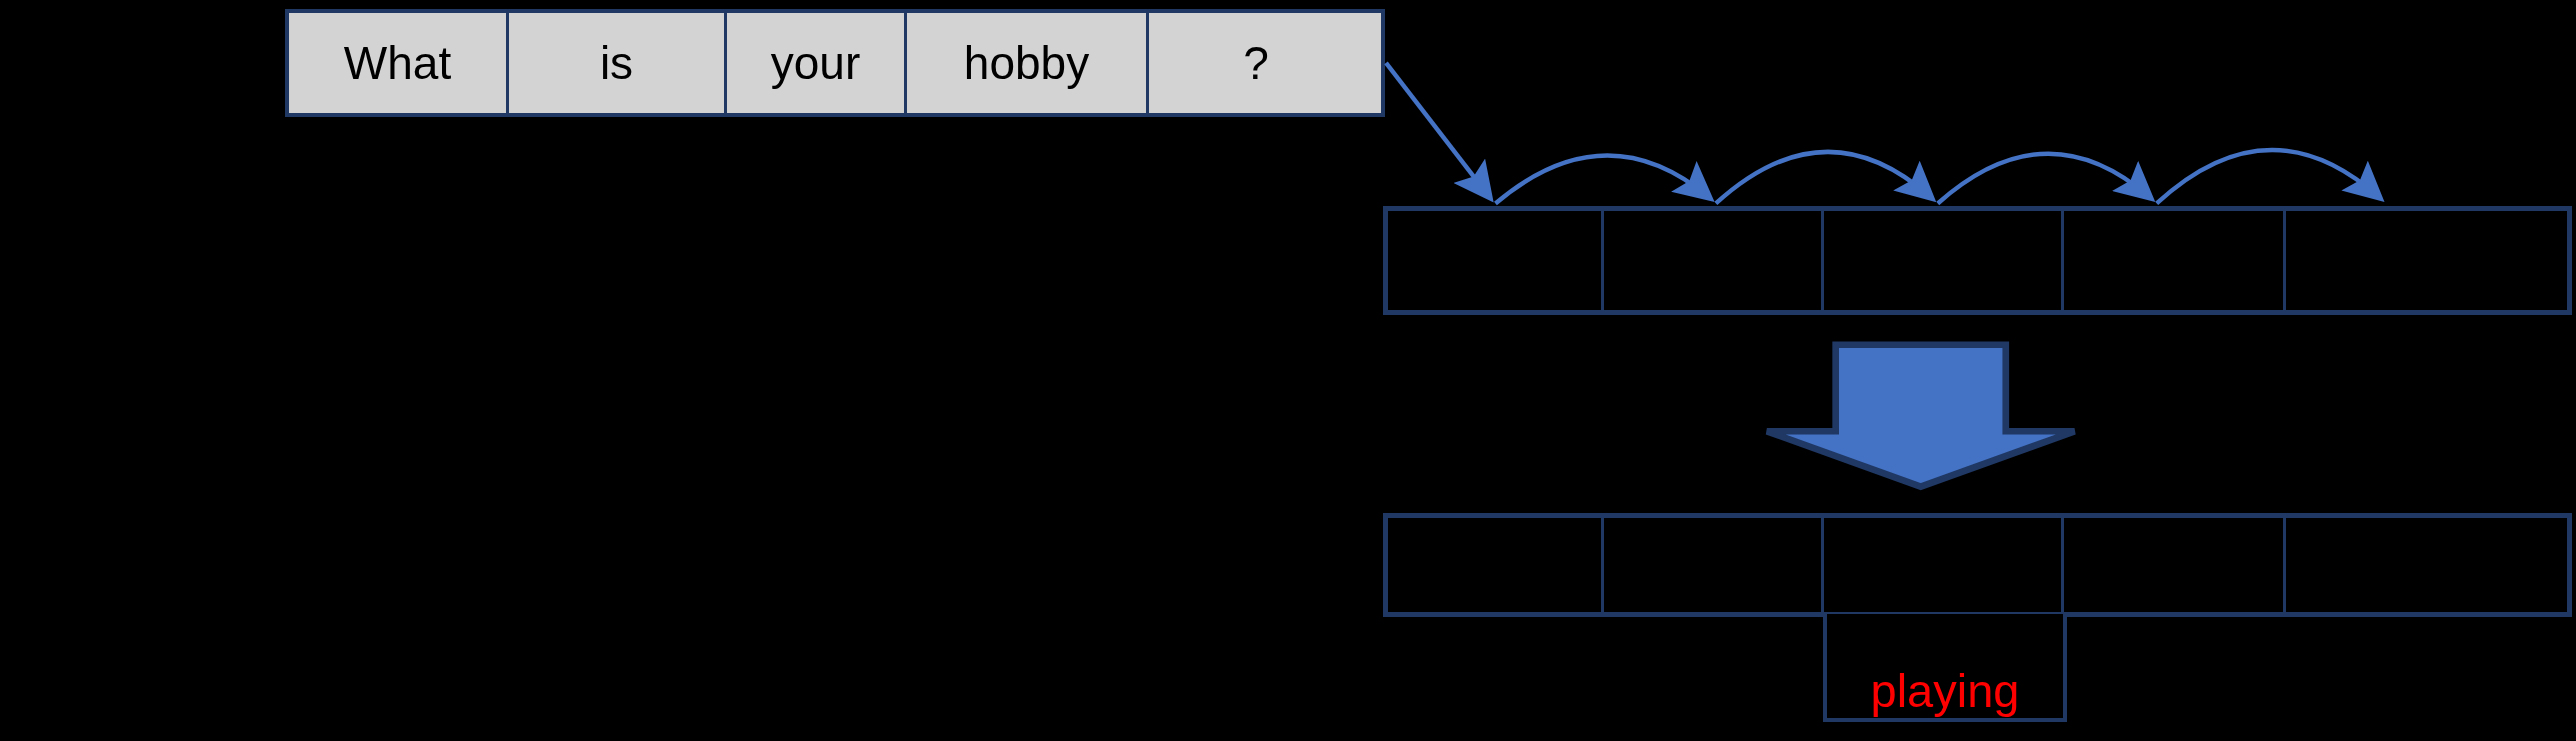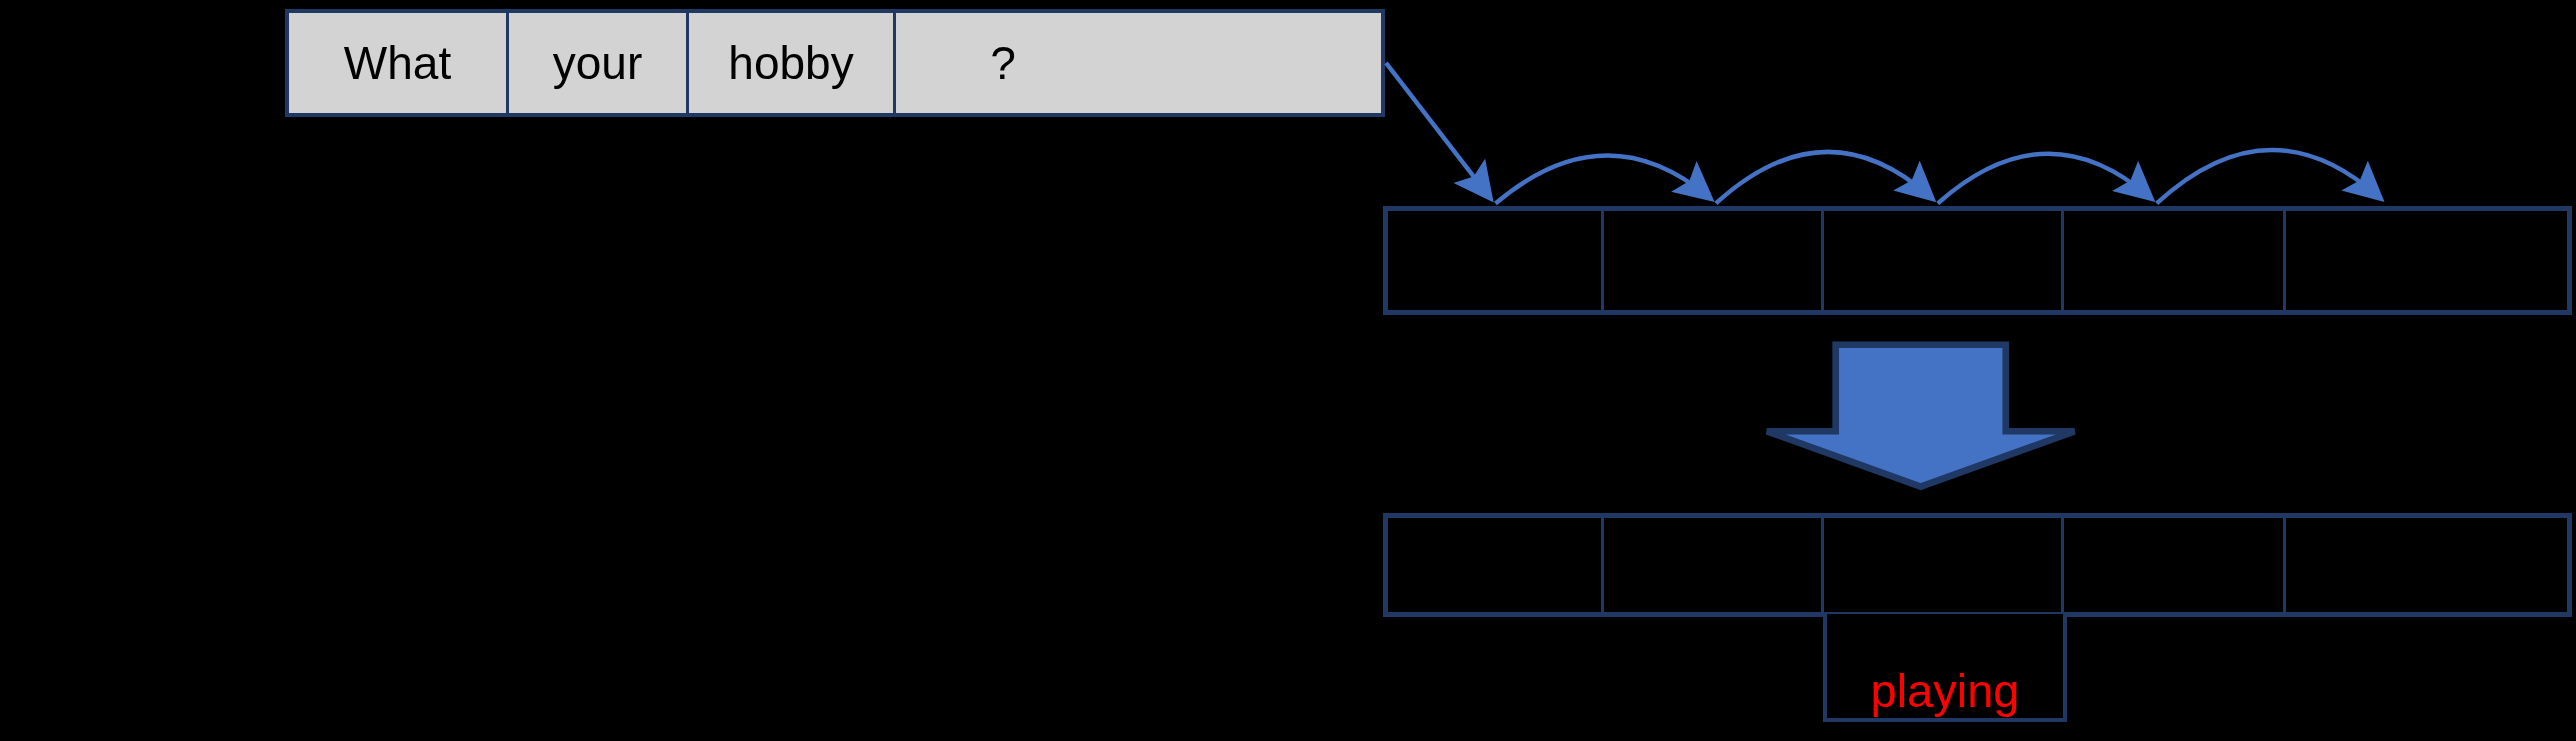--- a/index.html
+++ b/index.html
@@ -111,24 +111,27 @@
 </style>
 </head>
 <body>
 
 <div id="stage">
 
   <div class="grid-row" id="source-table">
     <div class="cell" style="width:220px">
       <span>What</span>
     </div>
+    <div class="cell" style="width:218px">
+      <span>is</span>
+    </div>
     <div class="cell" style="width:180px">
       <span>your</span>
     </div>
-    <div class="cell" style="width:207px">
+    <div class="cell" style="width:242px">
       <span>hobby</span>
     </div>
     <div class="cell" style="width:214px">
       <span>?</span>
     </div>
   </div>
 
   <div class="grid-row empty-grid" id="encoder-grid">
     <div class="cell" style="width:216px"></div>
     <div class="cell" style="width:220px"></div>

